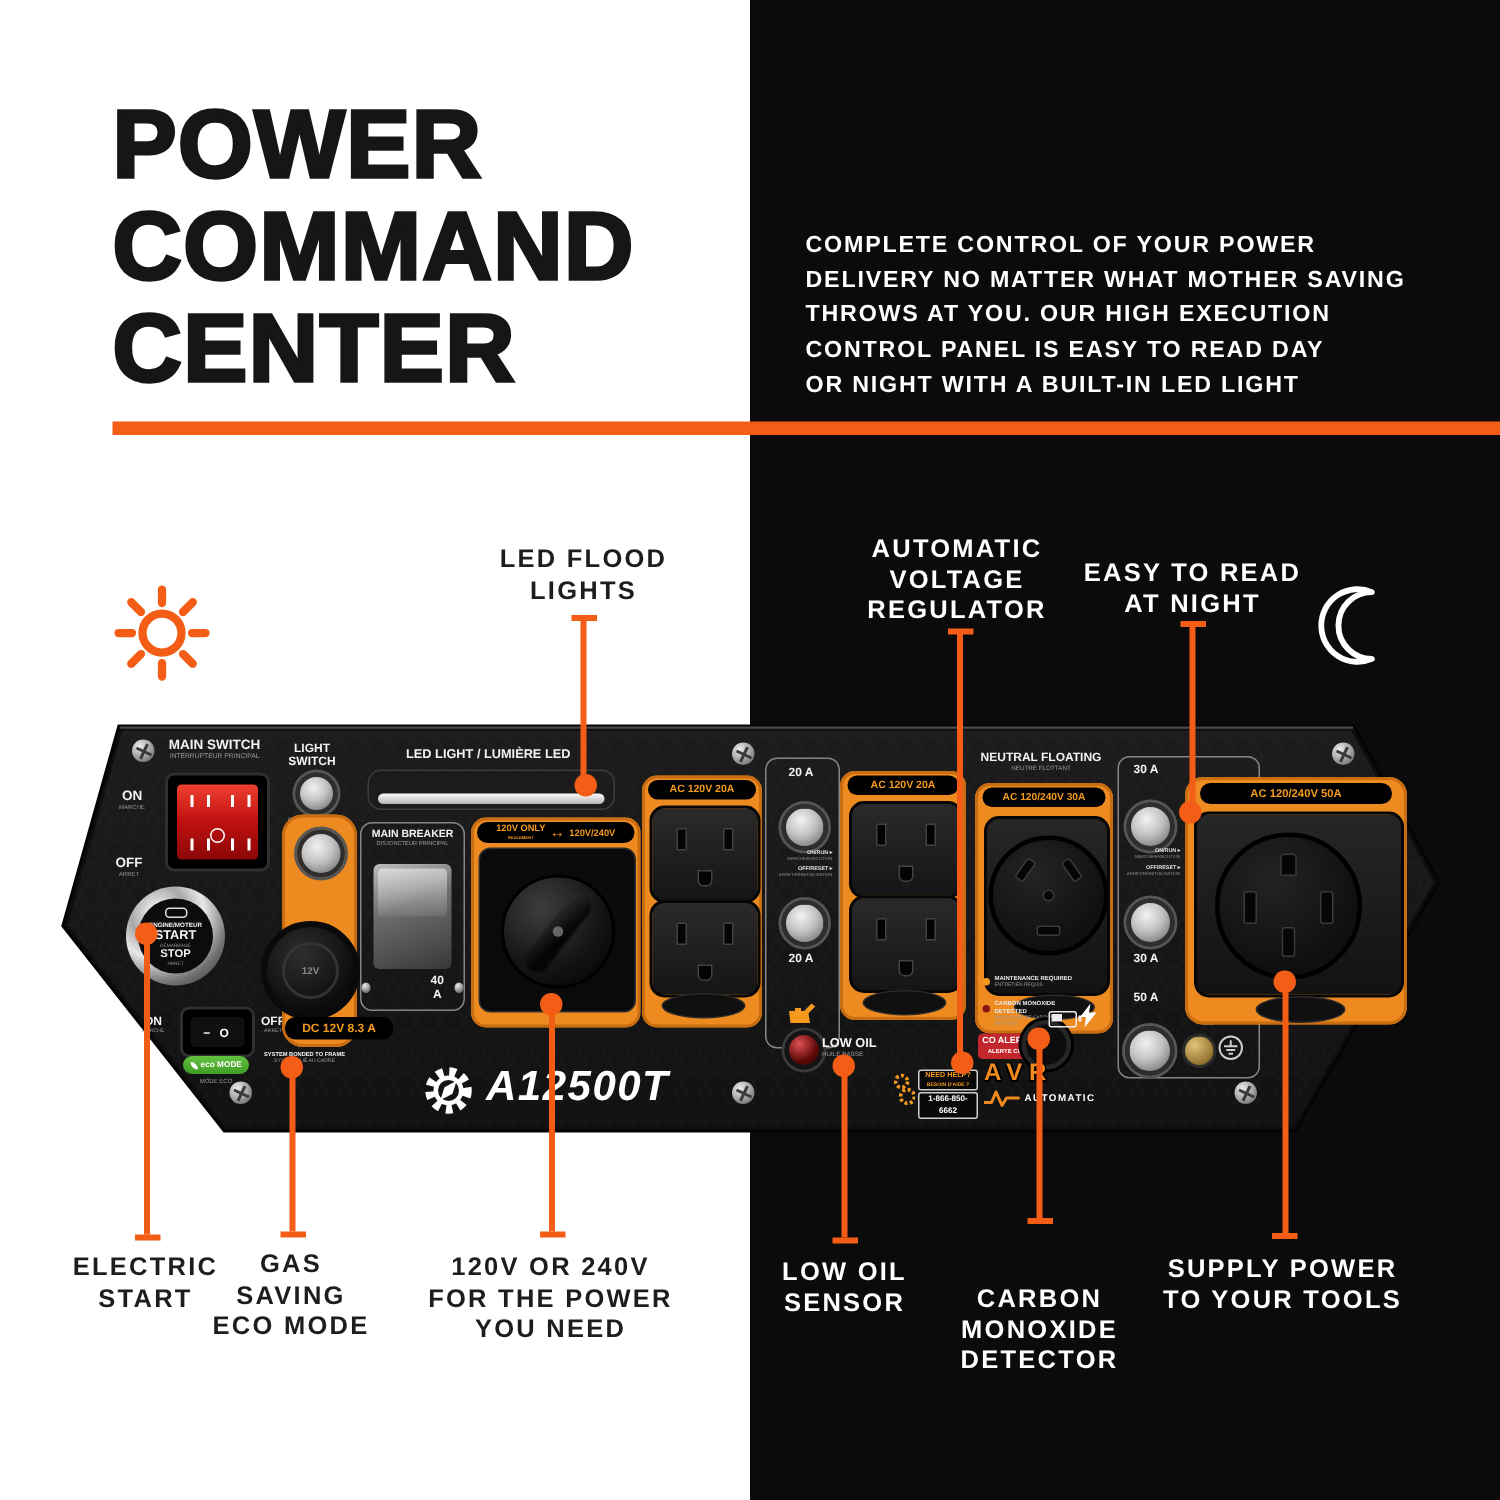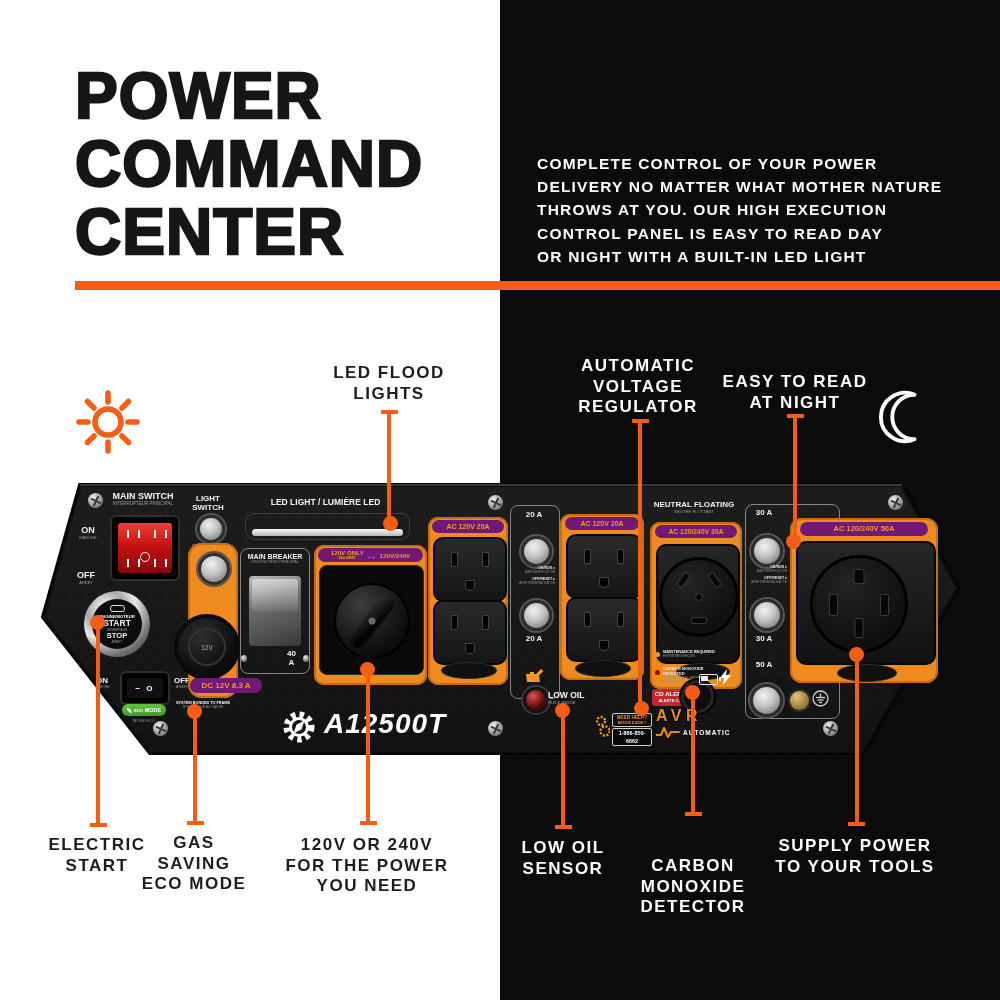--- a/index.html
+++ b/index.html
@@ -25,21 +25,21 @@
   .panel .a{position:absolute;}
   .screw{width:15px;height:15px;border-radius:50%;
          background:radial-gradient(circle at 35% 30%,#ececec,#9d9d9d 55%,#4f4f4f);}
   .screw::before,.screw::after{content:"";position:absolute;left:50%;top:50%;width:11px;height:2px;
          background:#3a3a3a;transform:translate(-50%,-50%) rotate(25deg);}
   .screw::after{transform:translate(-50%,-50%) rotate(115deg);}
   .wlab{color:#f2f2f2;font-weight:bold;text-align:center;}
   .glab{color:#9a9a9a;text-align:center;}
   .graybox{border:1.5px solid #858585;border-radius:8px;}
   .osur{background:#ed8b20;border-radius:10px;box-shadow:inset 0 0 0 2px #c96d12;}
-  .obar{background:#701a75;border-radius:7px;color:#f59a1e;font-weight:bold;text-align:center;}
+  .obar{background:#000000;border-radius:7px;color:#f59a1e;font-weight:bold;text-align:center;}
   .orec{background:linear-gradient(#2a2a2a,#151515);border:2px solid #070707;border-radius:10px;}
   .orec::before,.orec::after{content:"";position:absolute;top:13px;width:5px;height:13px;
         background:#040404;border:1px solid #424242;border-radius:1px;}
   .orec::before{left:16px;} .orec::after{right:16px;}
   .gh{position:absolute;left:50%;bottom:9px;transform:translateX(-50%);width:8px;height:9px;
       background:#040404;border:1px solid #424242;border-radius:0 0 4px 4px;}
   .tab{background:#101010;border:1px solid #2c2c2c;border-radius:50%;}
   .pbtn{border-radius:50%;border:3px solid #2e2e2e;box-shadow:0 0 0 2px #565656;
         background:radial-gradient(circle at 40% 32%,#f2f2f2,#c2c2c2 45%,#8d8d8d 75%,#636363);}
   .trows{text-align:right;}
@@ -98,21 +98,21 @@
 
   <div class="a half-black"></div>
 
   <div class="a title">
     <div class="title-line">POWER</div>
     <div class="title-line">COMMAND</div>
     <div class="title-line">CENTER</div>
   </div>
   <div class="a desc">
     <div class="desc-line">COMPLETE CONTROL OF YOUR POWER</div>
-    <div class="desc-line">DELIVERY NO MATTER WHAT MOTHER NATURE</div>
+    <div class="desc-line">DELIVERY NO MATTER WHAT MOTHER SAVING</div>
     <div class="desc-line">THROWS AT YOU. OUR HIGH EXECUTION</div>
     <div class="desc-line">CONTROL PANEL IS EASY TO READ DAY</div>
     <div class="desc-line">OR NIGHT WITH A BUILT-IN LED LIGHT</div>
   </div>
   <div class="a divider"></div>
 
   <svg class="a" style="left:75px;top:389px;" width="66" height="66" viewBox="0 0 66 66">
     <g stroke="#f45d15" stroke-width="5.5" stroke-linecap="round" fill="none">
       <circle cx="33" cy="33" r="13"></circle>
       <line x1="33" y1="4" x2="33" y2="13"></line>

